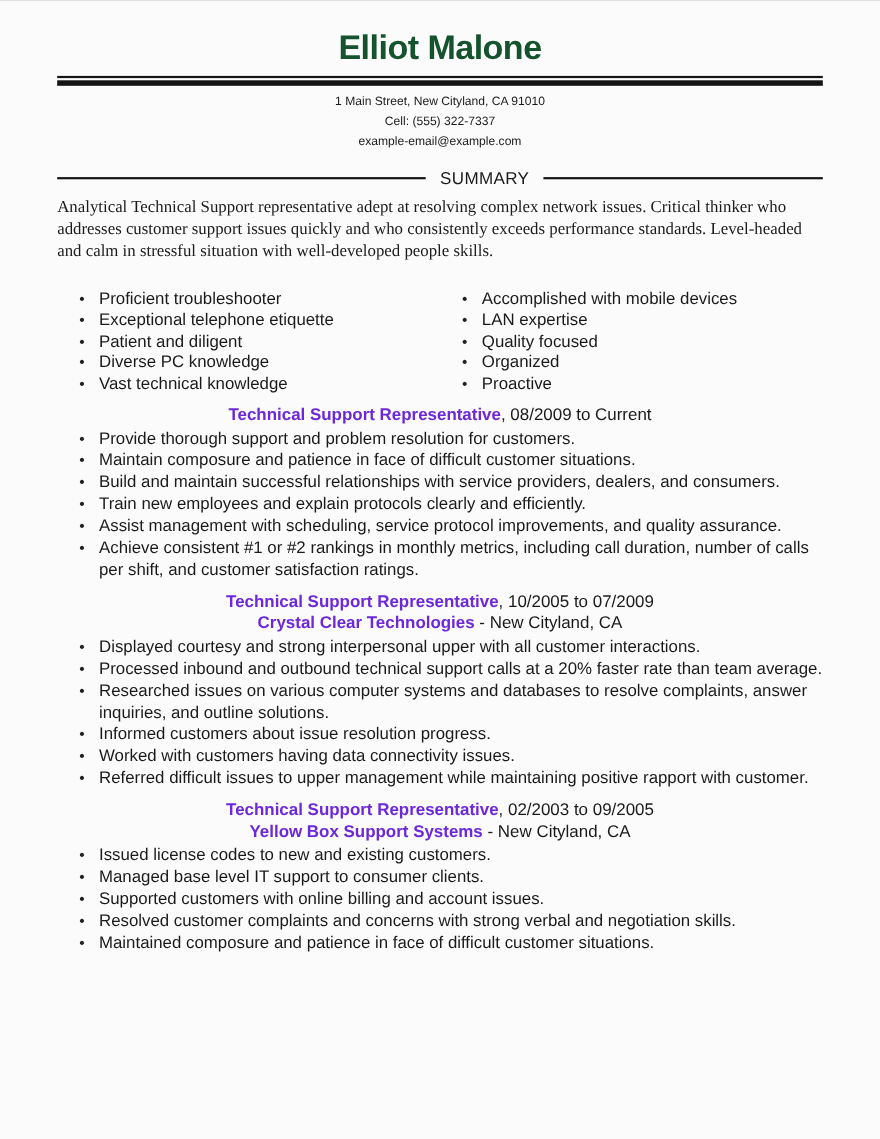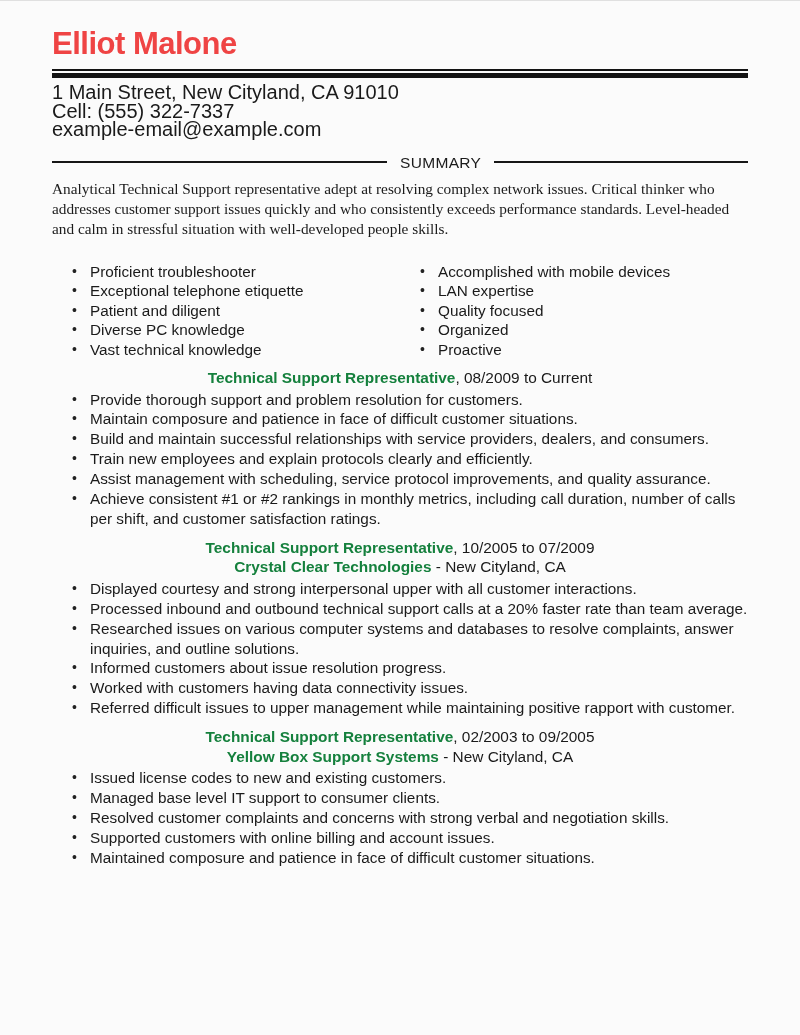--- a/index.html
+++ b/index.html
@@ -9,36 +9,37 @@
     color: #1a1a1a;
     font-family: "Liberation Sans", sans-serif;
     border-top: 1px solid #e0e0e0;
     box-sizing: border-box;
     overflow: hidden;
   }
   .page { padding: 23px 52px 0 52px; }
 
   .name {
     margin: 2px 0 0 0;
+    text-align: center;
     font-size: 31px;
     line-height: 36px;
     font-weight: bold;
     letter-spacing: -0.5px;
-    color: #ef4444;
+    color: #14532d;
   }
   .double-rule {
     margin-top: 7px;
     height: 2px;                       
     border-top: 2px solid #141414;
     border-bottom: 5px solid #141414;
   }
   .contact {
     margin-top: 5px;
-    text-align: left;
-    font-size: 20px;
+    text-align: center;
+    font-size: 11px;
     line-height: 18.5px;
   }
 
   .sec-head { display: flex; align-items: center; margin-top: 14px; }
   .rule { height: 2px; background: #161616; }
   .rl { flex: 1.32; margin-right: 13px; }
   .rr { flex: 1; margin-left: 13px; }
   .sec-title {
     font-weight: normal;
     font-size: 15.5px;
@@ -56,21 +57,21 @@
     position: absolute;
     left: 20px; top: 0;
     font-size: 14px;
     color: #222;
   }
   .hl-cols { display: flex; margin-top: 9px; }
   .hl-cols ul { width: 50%; line-height: 19.5px; margin-top: 14px; }
 
   .job { margin-top: 9px; }
   .job-head { text-align: center; font-size: 15.4px; line-height: 19.5px; }
-  .job-head b { color: #15803d; }
+  .job-head b { color: #6d28d9; }
   .job .blist { margin-top: 2px; line-height: 19.9px; }
 </style>
 </head>
 <body>
 
 <div class="page">
 
   <h1 class="name">Elliot Malone</h1>
   <div class="double-rule"></div>
 
@@ -139,19 +140,19 @@
   <div class="job">
     <div class="job-head">
       <b>Technical Support Representative</b><span>, 02/2003 to 09/2005</span>
     </div>
     <div class="job-head">
       <b>Yellow Box Support Systems</b><span> - New Cityland, CA</span>
     </div>
     <ul class="blist">
       <li>Issued license codes to new and existing customers.</li>
       <li>Managed base level IT support to consumer clients.</li>
+      <li>Supported customers with online billing and account issues.</li>
       <li>Resolved customer complaints and concerns with strong verbal and negotiation skills.</li>
-      <li>Supported customers with online billing and account issues.</li>
       <li>Maintained composure and patience in face of difficult customer situations.</li>
     </ul>
   </div>
 
 </div>
 
 </body></html>

